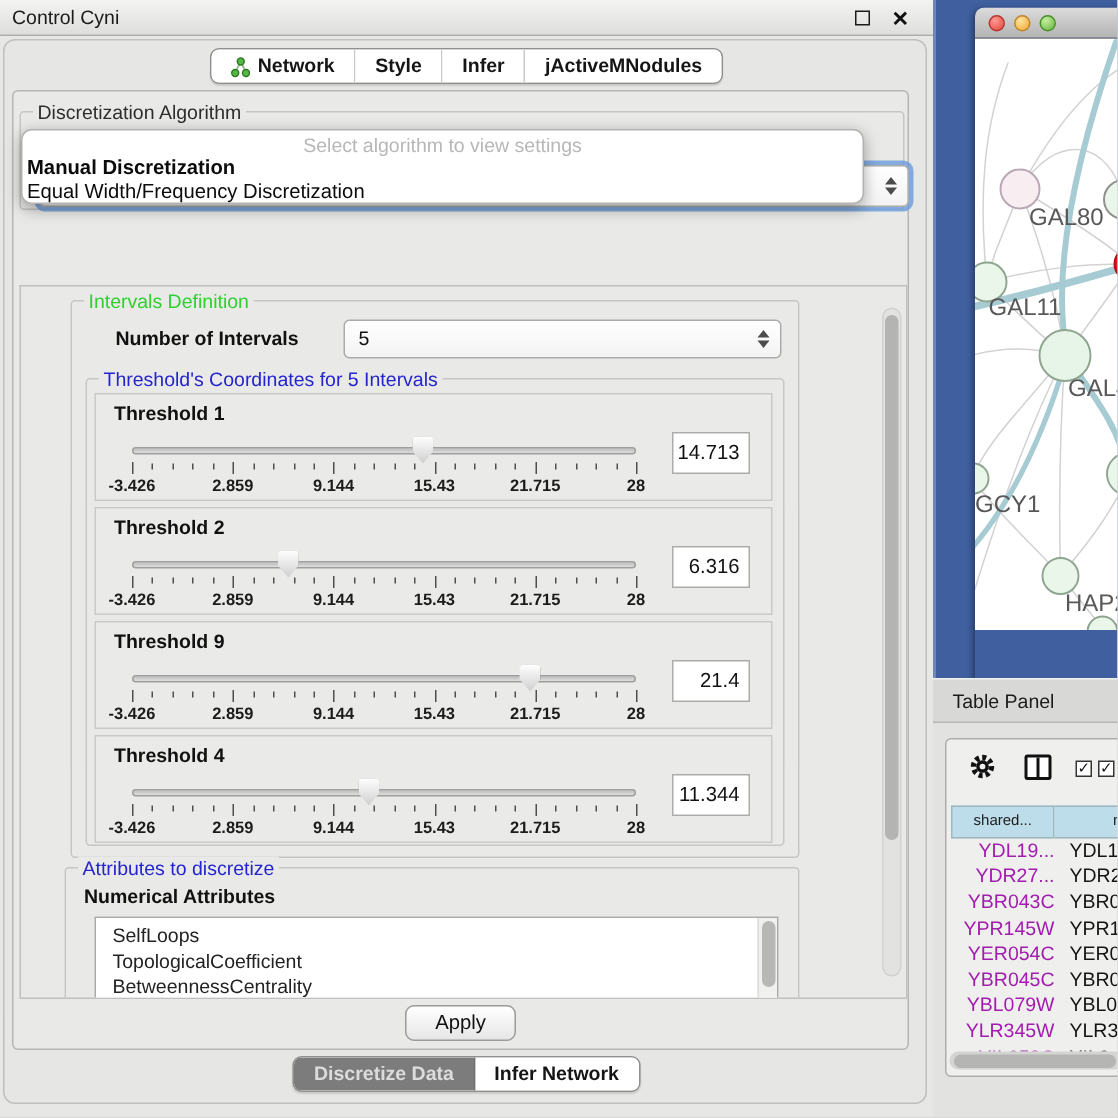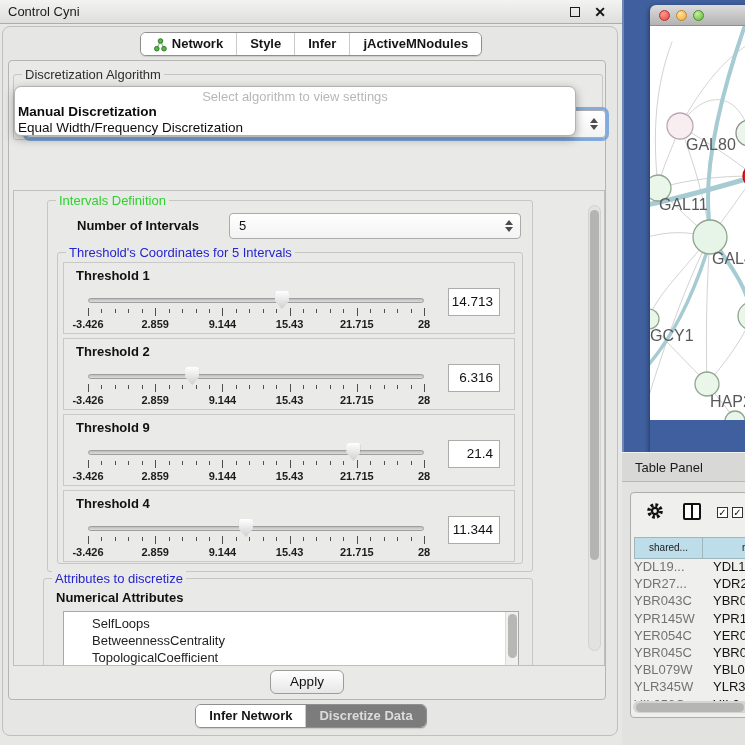--- a/index.html
+++ b/index.html
@@ -77,21 +77,21 @@
   .thr-ticks i{position:absolute;top:1px;width:1px;height:4px;background:#4f4f4f;}
   .thr-ticks i.major{height:8px;top:0;}
   .thr-ticklabels{position:absolute;left:24px;top:55px;width:336px;height:12px;}
   .thr-ticklabels span{position:absolute;transform:translateX(-50%);font-size:11px;font-weight:bold;color:#1c1c1c;white-space:nowrap;}
   .thr-value{position:absolute;left:384px;top:25px;width:52px;height:28px;background:#fff;border:1px solid #acacaa;
     font-size:13.5px;line-height:26px;text-align:right;padding-right:6px;color:#111;}
 
   .attr-group{left:29px;top:387px;width:490px;height:150px;}
   .attr-heading{position:absolute;left:12px;top:11px;font-size:13px;font-weight:bold;color:#111;}
   .attr-list{position:absolute;left:19px;top:32px;width:456px;height:112px;background:#fff;border:1px solid #a9a9a7;padding-top:3px;}
-  .attr-item{line-height:17px;padding-left:28px;font-size:13px;color:#222;white-space:nowrap;}
+  .attr-item{line-height:17px;padding-left:11px;font-size:13px;color:#222;white-space:nowrap;}
   .attr-scroll{position:absolute;right:0;top:0;width:13px;height:100%;background:#f0f0ee;border-left:1px solid #dcdcda;}
   .attr-scroll .vthumb{position:absolute;left:2px;top:2px;width:9px;height:44px;background:#b7b7b5;border-radius:5px;}
 
   .apply-row{position:absolute;left:0;top:605px;width:596px;height:33px;}
   .apply-btn{position:absolute;left:50%;top:4px;transform:translateX(-50%);width:74px;height:24px;
     background:linear-gradient(#ffffff,#e6e6e6);border:1px solid #9c9c9a;border-radius:6px;
     font-size:13.5px;color:#111;line-height:22px;text-align:center;}
 
   
   .net-frame{position:absolute;left:622px;top:0;width:123px;height:452px;background:#3f5f9e;
@@ -119,21 +119,21 @@
   .cb{position:absolute;top:14px;width:11px;height:11px;border:1.5px solid #333;background:#fff;
     font-size:10px;line-height:9px;text-align:center;color:#111;}
   .cb::after{content:"\2713";}
   .cb1{left:86px;} .cb2{left:101px;}
   .tp-header{position:absolute;left:3px;top:44px;height:22px;display:flex;}
   .tp-hcell{background:#bcdde9;border:1px solid #9fb6bd;font-size:10px;line-height:20px;text-align:center;
     color:#1c1c1c;white-space:nowrap;overflow:hidden;}
   .tp-hc1{width:69px;} .tp-hc2{width:90px;border-left:none;}
   .tp-rows{position:absolute;left:3px;top:66px;width:160px;height:142px;overflow:hidden;}
   .tp-row{display:flex;height:17.2px;}
-  .tp-c1{width:69px;font-size:13px;text-align:left;color:#737373;white-space:nowrap;overflow:hidden;}
+  .tp-c1{width:69px;font-size:13px;text-align:right;color:#a21caf;white-space:nowrap;overflow:hidden;}
   .tp-c2{width:90px;font-size:13px;padding-left:10px;color:#141414;white-space:nowrap;overflow:hidden;}
   .tp-hscroll{position:absolute;left:2px;top:208px;width:116px;height:12px;background:#d4d4d2;border-radius:6px;}
   .tp-hscroll .hthumb{position:absolute;left:3px;top:1.5px;width:108px;height:9px;background:#b5b5b3;border-radius:5px;}
 </style>
 </head>
 <body>
 
 <div class="stage">
 
   <section class="control-panel">
@@ -368,42 +368,42 @@
         </div>
 
         <div class="group attr-group">
           <span class="gtitle blue">Attributes to discretize</span>
           <span class="attr-heading">Numerical Attributes</span>
           <div class="attr-list" id="attrList">
             <div class="attr-scroll">
                 <div class="vthumb"></div>
               </div>
           <div class="attr-item">SelfLoops</div>
+              <div class="attr-item">TopologicalCoefficient</div>
               <div class="attr-item">BetweennessCentrality</div>
-              <div class="attr-item">TopologicalCoefficient</div>
             </div>
         </div>
 
         <div class="vscroll">
             <div class="vthumb"></div>
           </div>
       </div>
 
       <div class="apply-row">
         <div class="apply-btn">Apply</div>
       </div>
     </div>
 
     <div class="tabs-row bottom-row">
       <div class="seg" id="bottomTabs">
+          <div class="seg-tab sel">
+            <span>Discretize Data</span>
+          </div>
           <div class="seg-tab">
             <span>Infer Network</span>
-          </div>
-          <div class="seg-tab sel">
-            <span>Discretize Data</span>
           </div>
         </div>
     </div>
 
     <div class="popup">
       <span class="popup-ph">Select algorithm to view settings</span>
       <div id="popupOpts">
           <div class="popup-opt sel">Manual Discretization</div>
           <div class="popup-opt">Equal Width/Frequency Discretization</div>
         </div>

